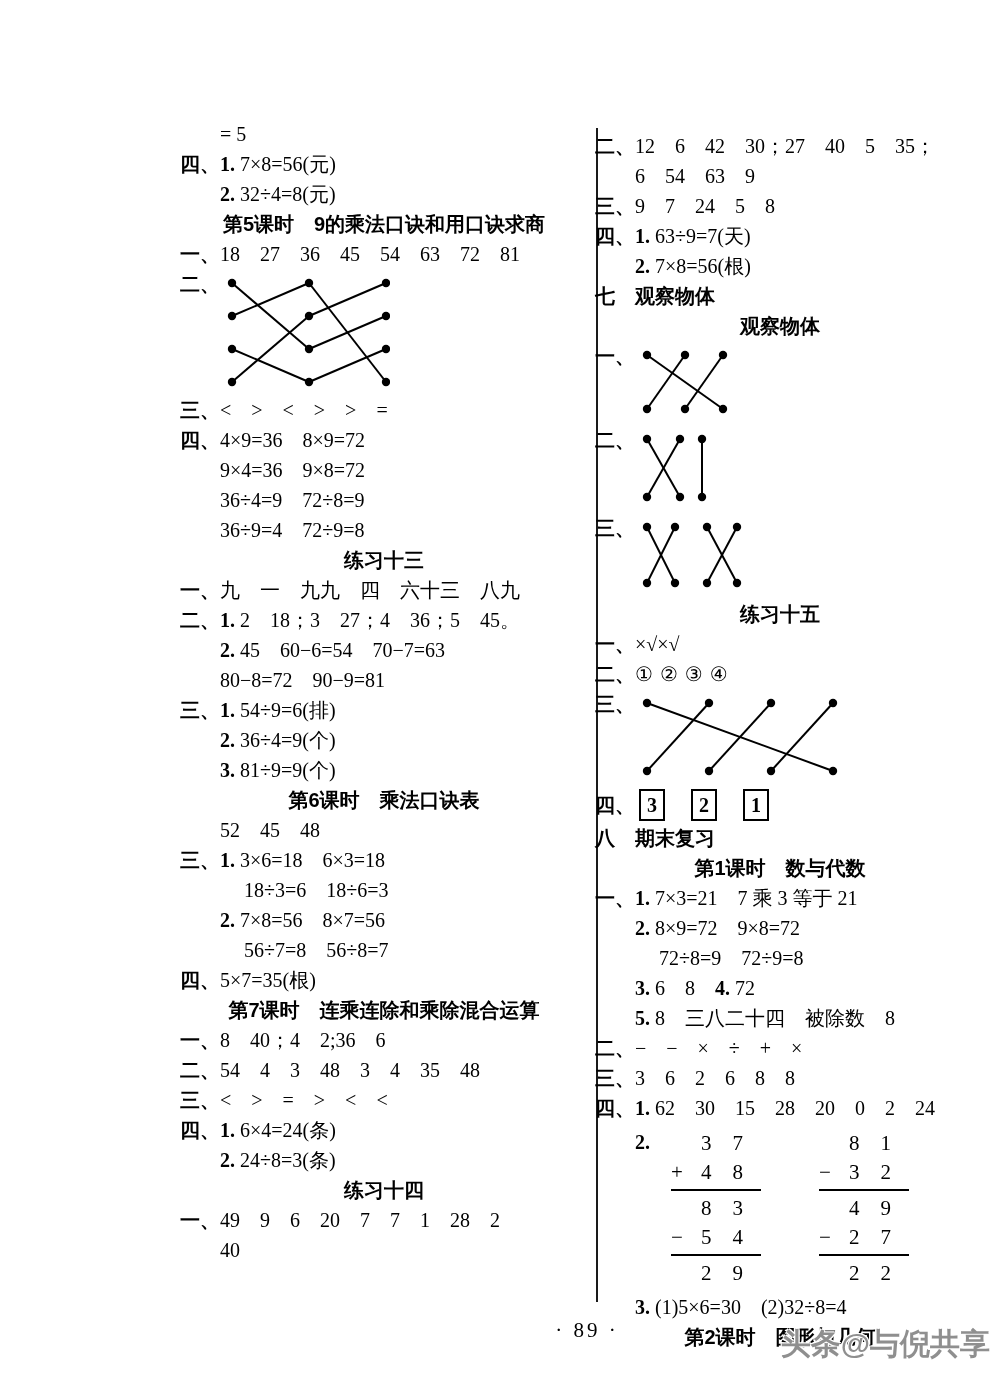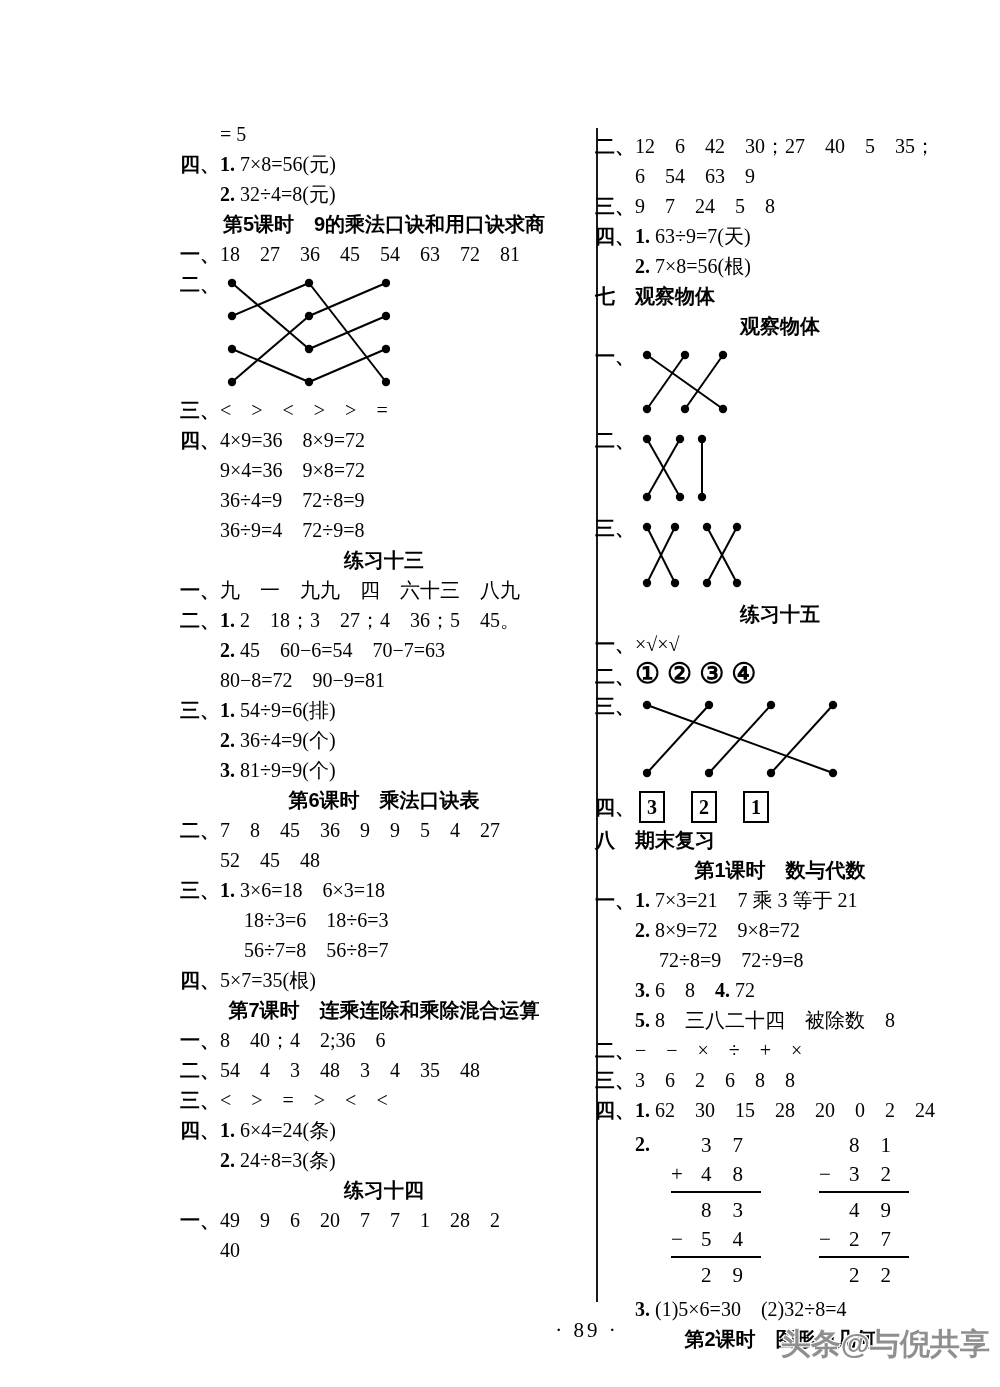--- a/index.html
+++ b/index.html
@@ -8,21 +8,21 @@
   .page{position:absolute;inset:0;background:#ffffff;}
   .col{position:absolute;}
   #col-left{left:180px;top:119px;width:408px;}
   #col-right{left:595px;top:131px;width:370px;}
   .ln{font-size:20px;line-height:30px;white-space:pre-wrap;}
   .i0{padding-left:0;}
   .i1{padding-left:40px;}
   .i2{padding-left:64px;}
   .b{font-weight:bold;}
   .t{font-weight:normal;}
-  .c{font-weight:bold;font-size:28px;letter-spacing:7px;}
+  .c{font-weight:normal;font-size:20px;letter-spacing:7px;}
   .hd{font-size:20px;line-height:30px;font-weight:bold;text-align:center;
       font-family:"Liberation Sans","DejaVu Sans",sans-serif;white-space:pre-wrap;}
   .dg-row{display:flex;align-items:flex-start;}
   .dg-label{font-weight:bold;font-size:20px;line-height:30px;width:44px;flex:none;}
   .dg-row svg{display:block;margin:6px 0 8px;}
   .dg-row circle{fill:#000;}
   .boxes-row{display:flex;align-items:center;height:36px;}
   .abox{border:2px solid #000;width:22px;height:28px;line-height:28px;text-align:center;
         font-size:20px;margin-right:26px;font-weight:bold;}
   .vm{display:flex;padding-left:40px;margin:6px 0 4px;}
@@ -83,24 +83,24 @@
     <div class="ln i1"><span class="t">36÷9=4　72÷9=8</span></div>
     <div class="hd">练习十三</div>
     <div class="ln i0"><span class="b">一、</span><span class="t">九　一　九九　四　六十三　八九</span></div>
     <div class="ln i0"><span class="b">二、</span><span class="b">1. </span><span class="t">2　18；3　27；4　36；5　45。</span></div>
     <div class="ln i1"><span class="b">2. </span><span class="t">45　60−6=54　70−7=63</span></div>
     <div class="ln i1"><span class="t">80−8=72　90−9=81</span></div>
     <div class="ln i0"><span class="b">三、</span><span class="b">1. </span><span class="t">54÷9=6(排)</span></div>
     <div class="ln i1"><span class="b">2. </span><span class="t">36÷4=9(个)</span></div>
     <div class="ln i1"><span class="b">3. </span><span class="t">81÷9=9(个)</span></div>
     <div class="hd">第6课时　乘法口诀表</div>
-    <div class="ln i0"><span class="b">二、</span><span class="t">7　8　45　36　9　9　5　4　27</span></div>
     <div class="ln i1"><span class="t">52　45　48</span></div>
     <div class="ln i0"><span class="b">三、</span><span class="b">1. </span><span class="t">3×6=18　6×3=18</span></div>
     <div class="ln i2"><span class="t">18÷3=6　18÷6=3</span></div>
+    <div class="ln i1"><span class="b">2. </span><span class="t">7×8=56　8×7=56</span></div>
     <div class="ln i2"><span class="t">56÷7=8　56÷8=7</span></div>
     <div class="ln i0"><span class="b">四、</span><span class="t">5×7=35(根)</span></div>
     <div class="hd">第7课时　连乘连除和乘除混合运算</div>
     <div class="ln i0"><span class="b">一、</span><span class="t">8　40；4　2;36　6</span></div>
     <div class="ln i0"><span class="b">二、</span><span class="t">54　4　3　48　3　4　35　48</span></div>
     <div class="ln i0"><span class="b">三、</span><span class="t">&lt;　&gt;　=　&gt;　&lt;　&lt;</span></div>
     <div class="ln i0"><span class="b">四、</span><span class="b">1. </span><span class="t">6×4=24(条)</span></div>
     <div class="ln i1"><span class="b">2. </span><span class="t">24÷8=3(条)</span></div>
     <div class="hd">练习十四</div>
     <div class="ln i0"><span class="b">一、</span><span class="t">49　9　6　20　7　7　1　28　2</span></div>

